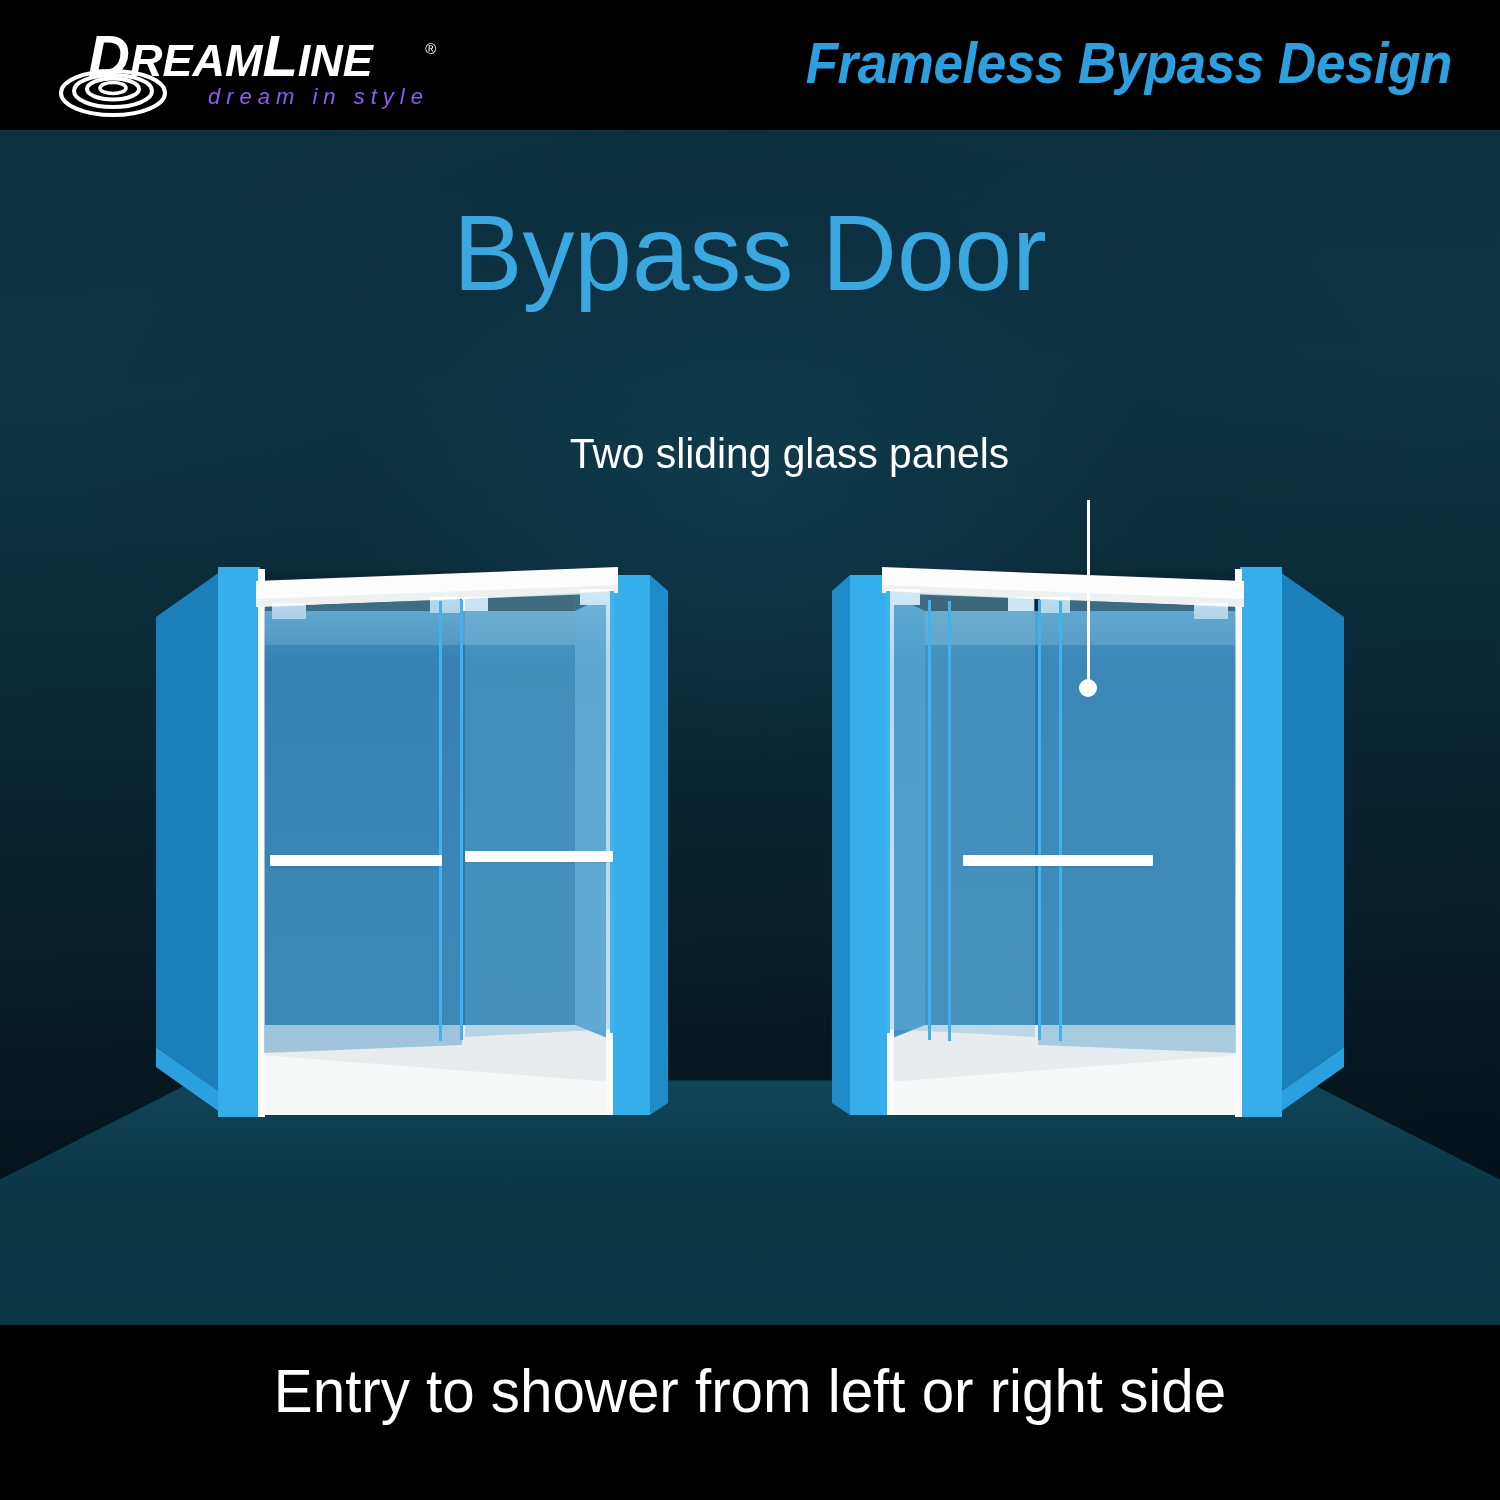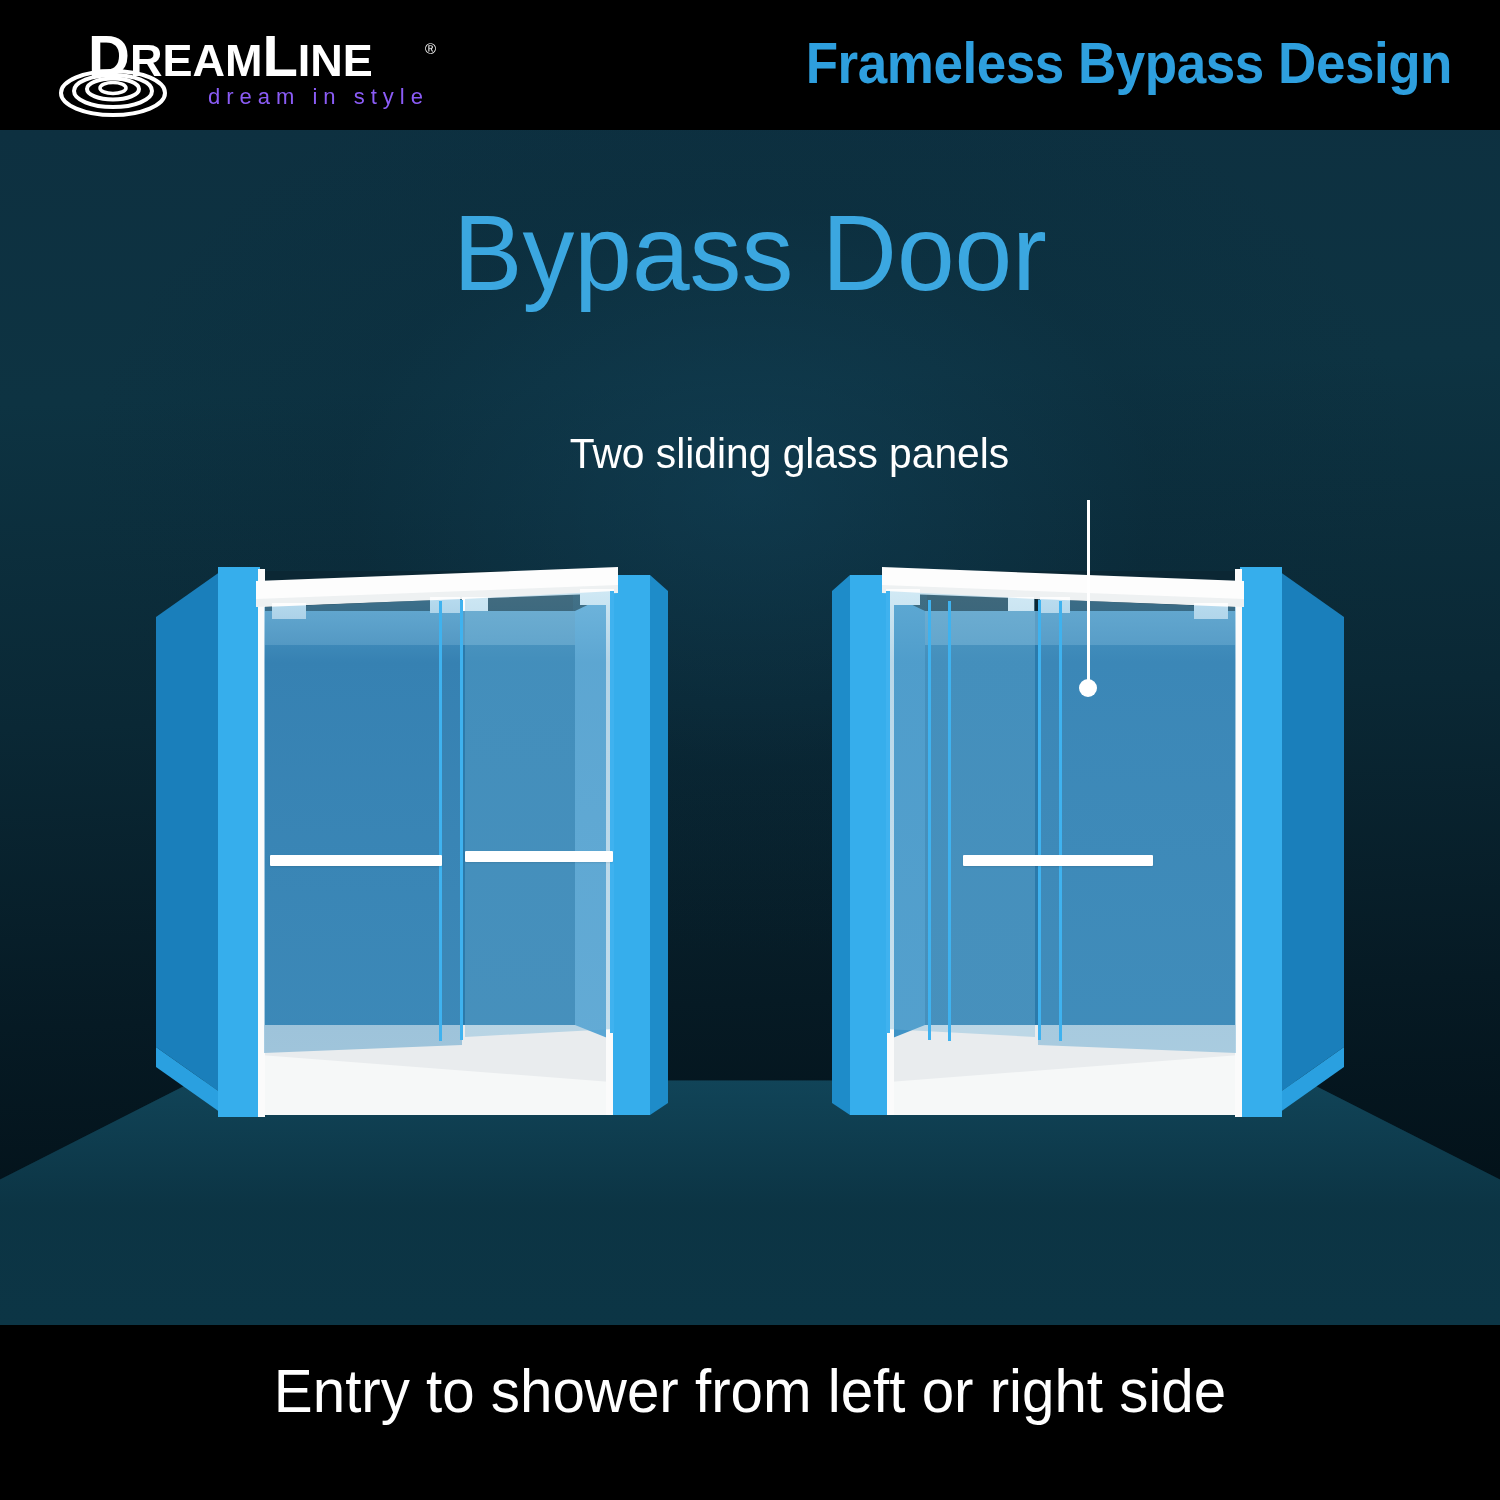--- a/index.html
+++ b/index.html
@@ -19,20 +19,21 @@
   }
 
   
   .header-band {
     position: absolute;
     left: 0; top: 0;
     width: 1500px;
     height: 130px;
     background: #000000;
     z-index: 40;
+    font-style: italic;
   }
   .logo-wrap {
     position: absolute;
     left: 58px; top: 22px;
     width: 400px; height: 100px;
   }
   .logo-mark {
     position: absolute;
     left: 0; top: 38px;
     width: 110px; height: 58px;

